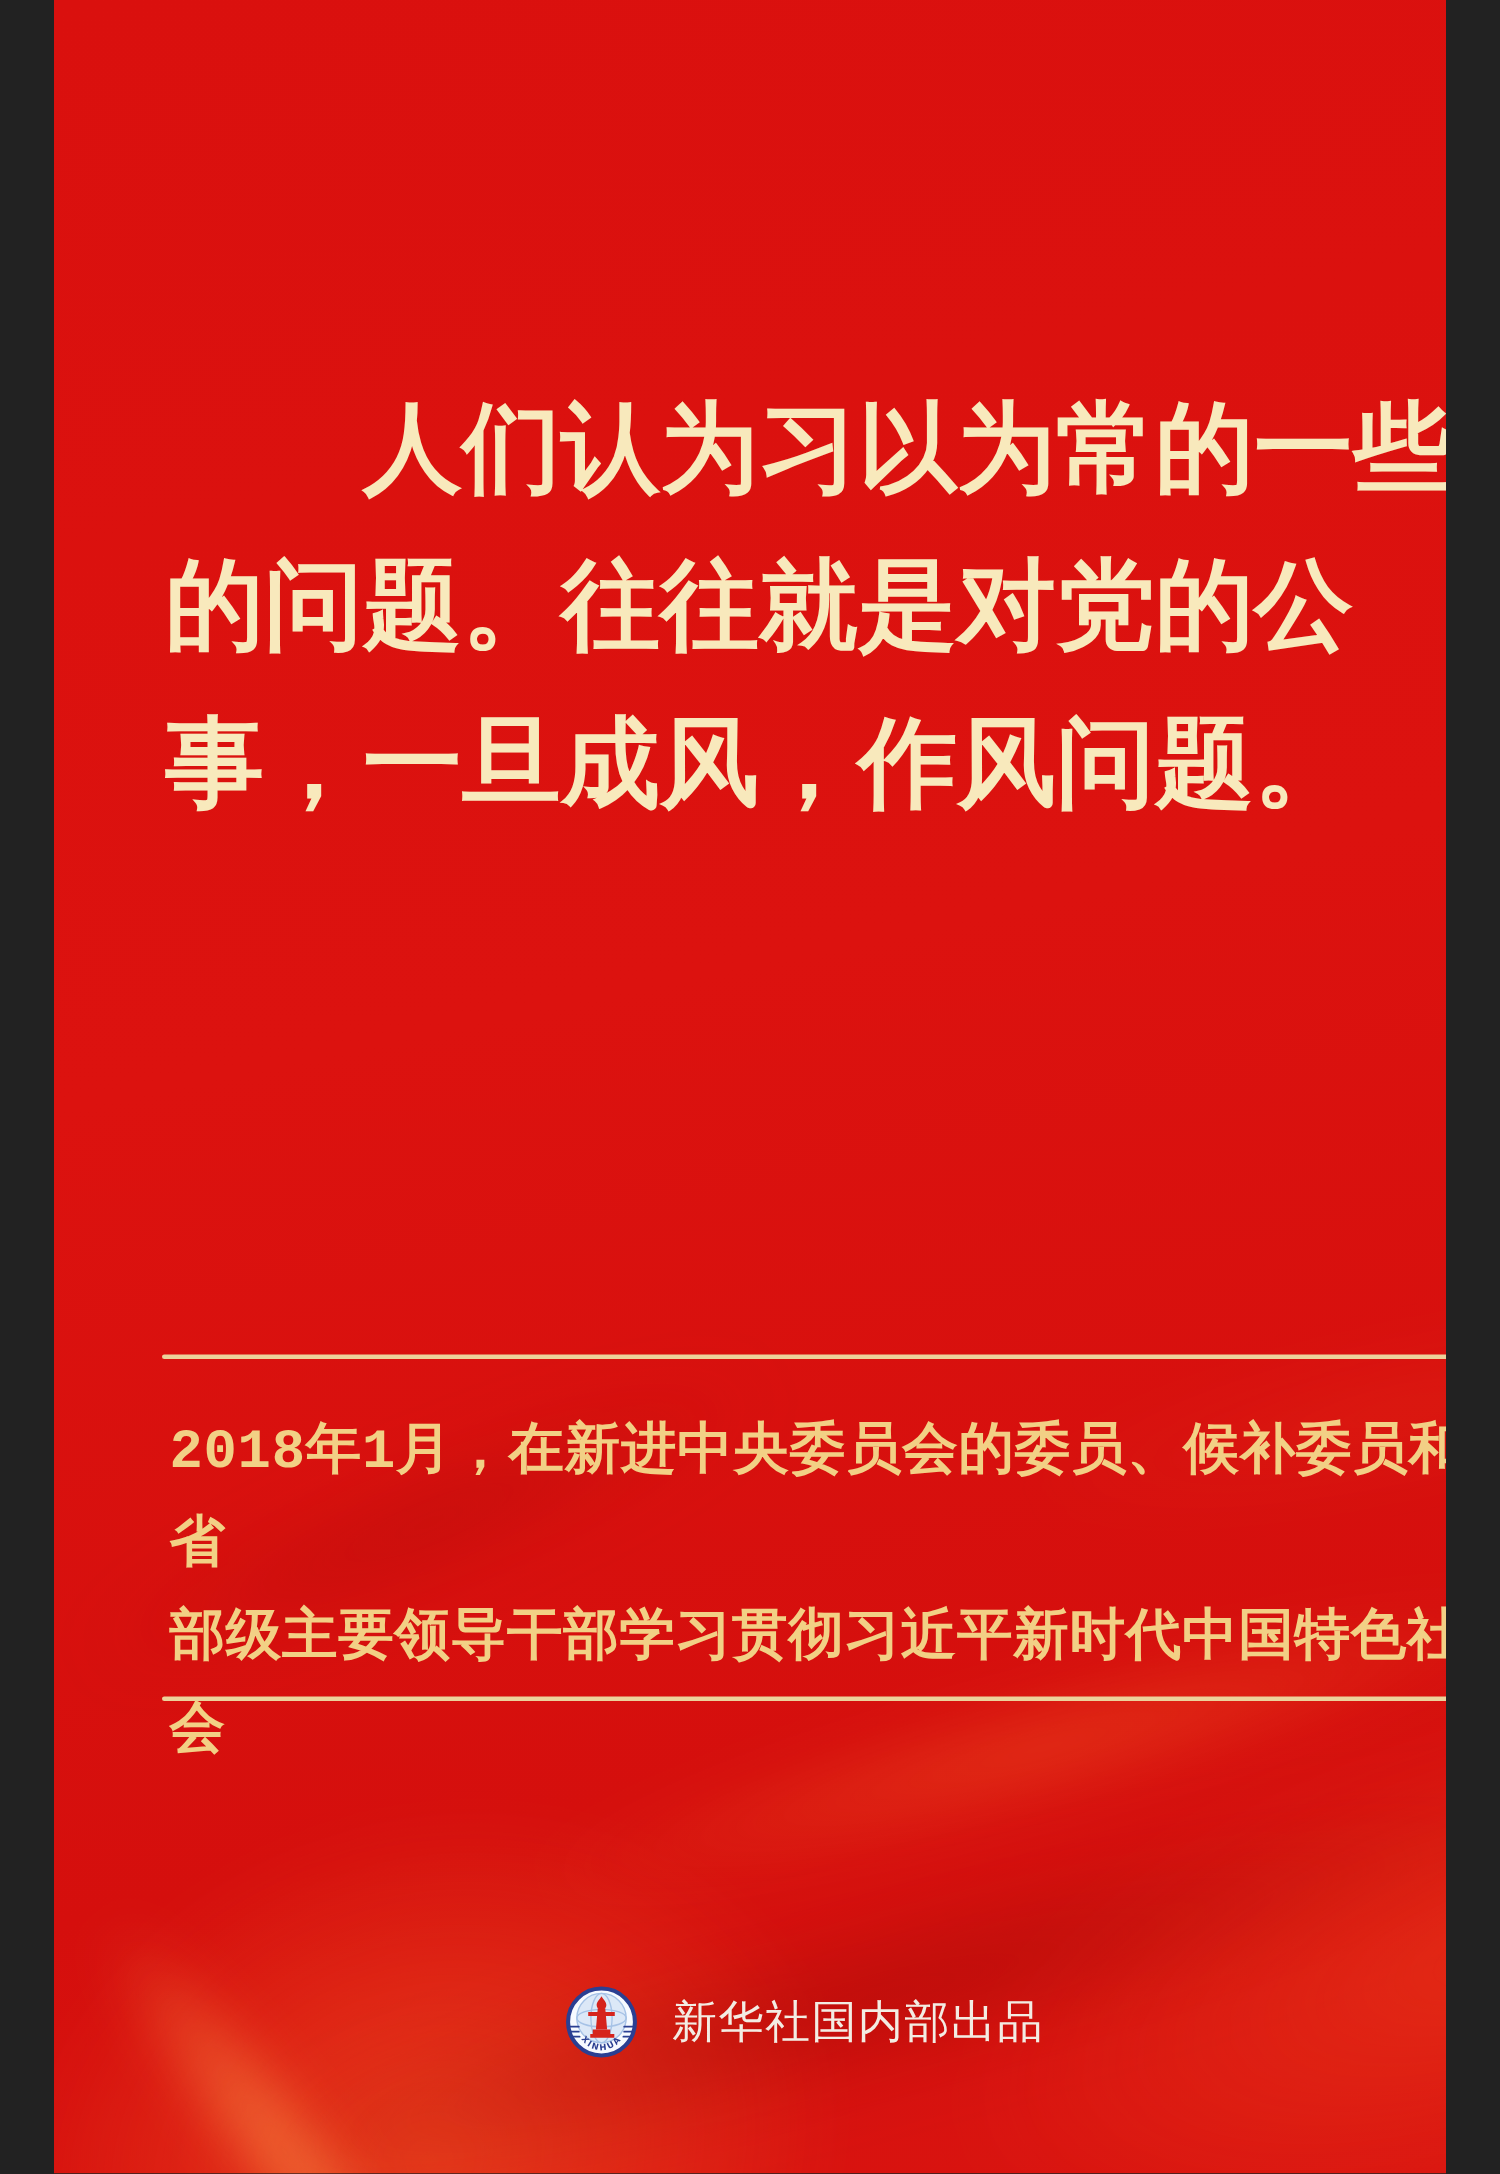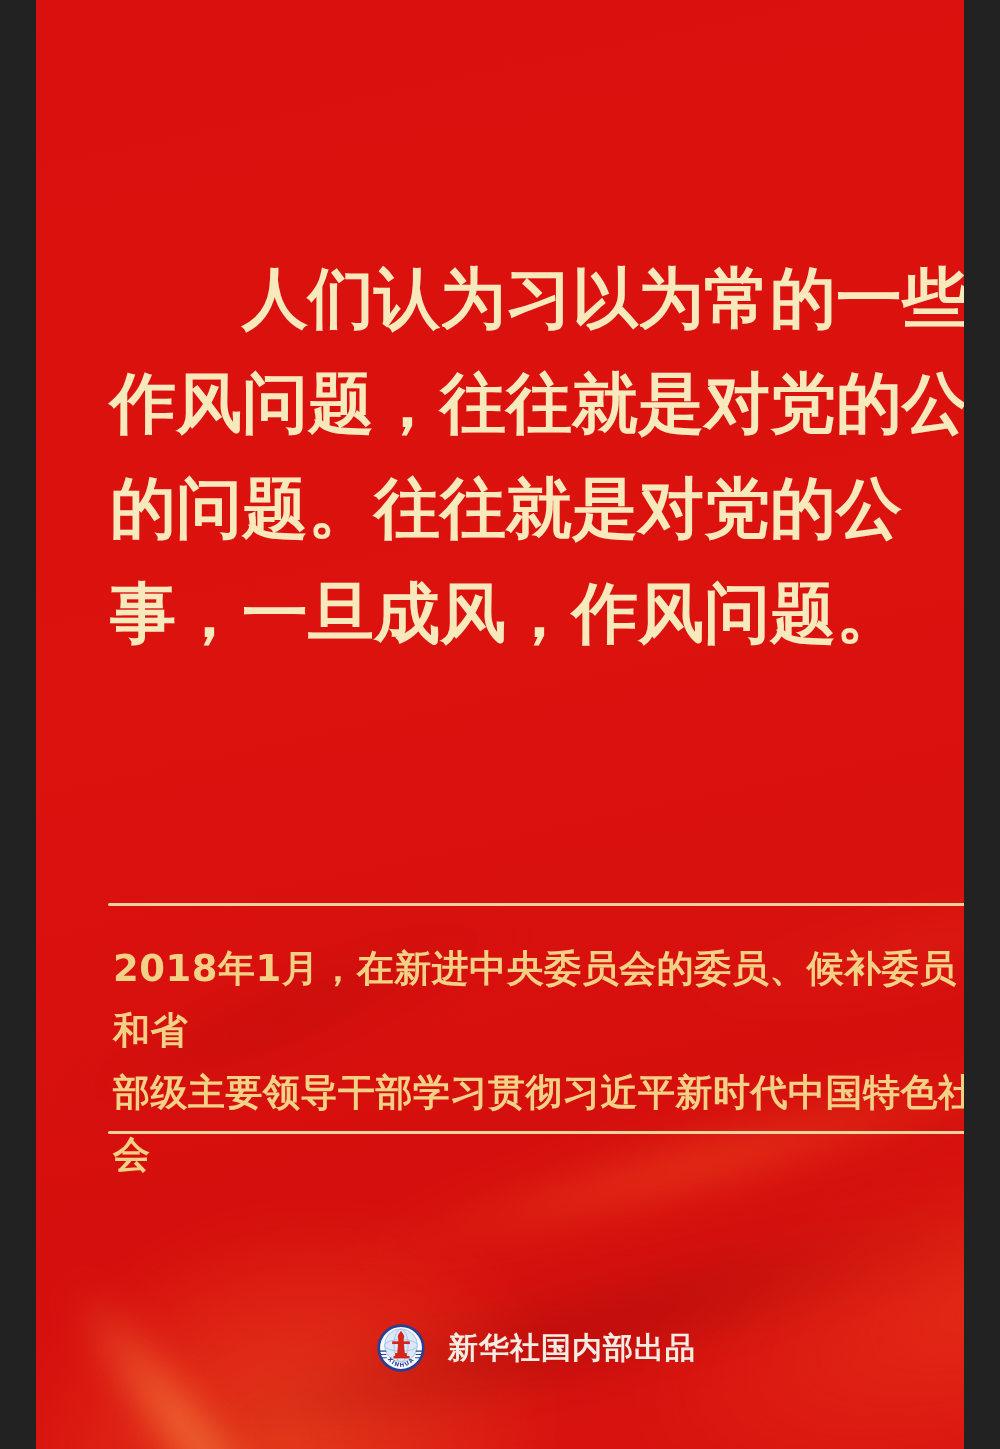--- a/index.html
+++ b/index.html
@@ -72,48 +72,47 @@
   }
   .rule-top{top:903px;}
   .rule-bottom{top:1131px;}
   
   .attribution{
     position:absolute;left:77px;top:938px;width:870px;
     font-size:37px;line-height:62px;font-weight:700;
     color:#f2d085;
     letter-spacing:0.5px;
   }
-  .attribution p{margin:0;}
+  .attribution p{margin:0;font-family:Liberation Mono, monospace;}
   
   .footer{
     position:absolute;left:0;top:1320px;width:1000px;height:56px;
     display:flex;align-items:center;justify-content:center;gap:22px;
   }
   .publisher{
-    font-size:30px;font-weight:700;
+    font-size:30px;font-weight:400;
     color:#f3ece3;letter-spacing:1px;
   }
   .logo{width:50px;height:50px;display:block;}
 </style>
 </head>
 <body>
 
 <div class="poster">
 
   <div class="sheen sheen-faint-top"></div>
   <div class="sheen shade-upper-left"></div>
   <div class="sheen sheen-glow-left"></div>
   <div class="sheen shade-crease"></div>
   <div class="sheen sheen-band-mid"></div>
   <div class="sheen sheen-fold-right"></div>
   <div class="sheen sheen-streak-left"></div>
 
   <main class="quote">
     <p class="indent">人们认为习以为常的一些</p>
-    <p>作风问题，往往就是对党的公</p>
     <p>的问题。往往就是对党的公</p>
     <p>事，一旦成风，作风问题。</p>
   </main>
 
   <div class="rule rule-top"></div>
   <div class="rule rule-bottom"></div>
 
   <section class="attribution">
     <p>2018年1月，在新进中央委员会的委员、候补委员和省</p>
     <p>部级主要领导干部学习贯彻习近平新时代中国特色社会</p>

